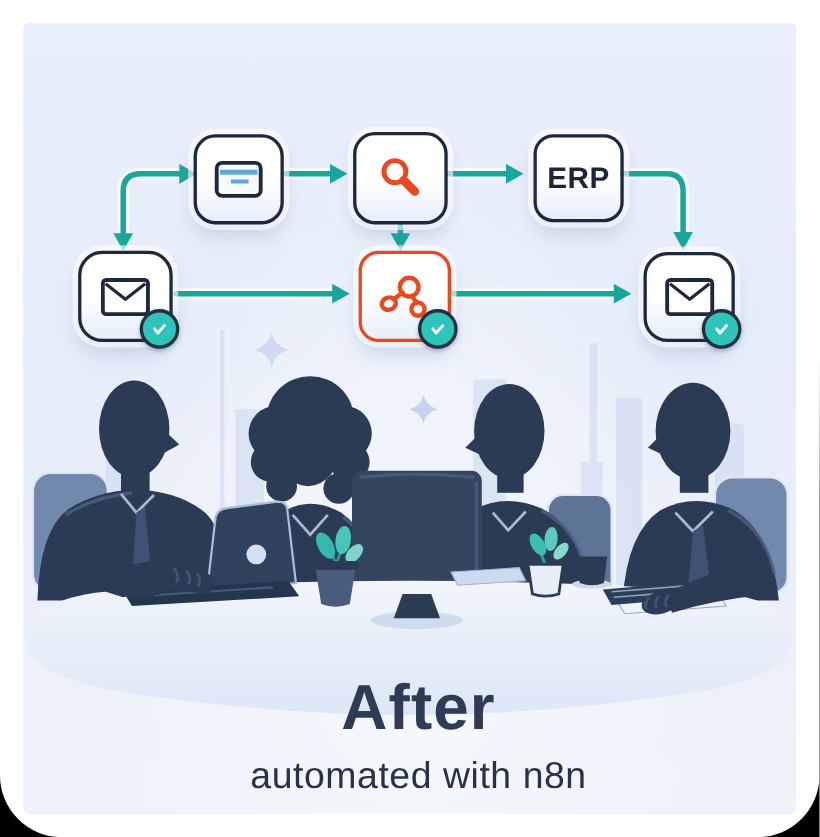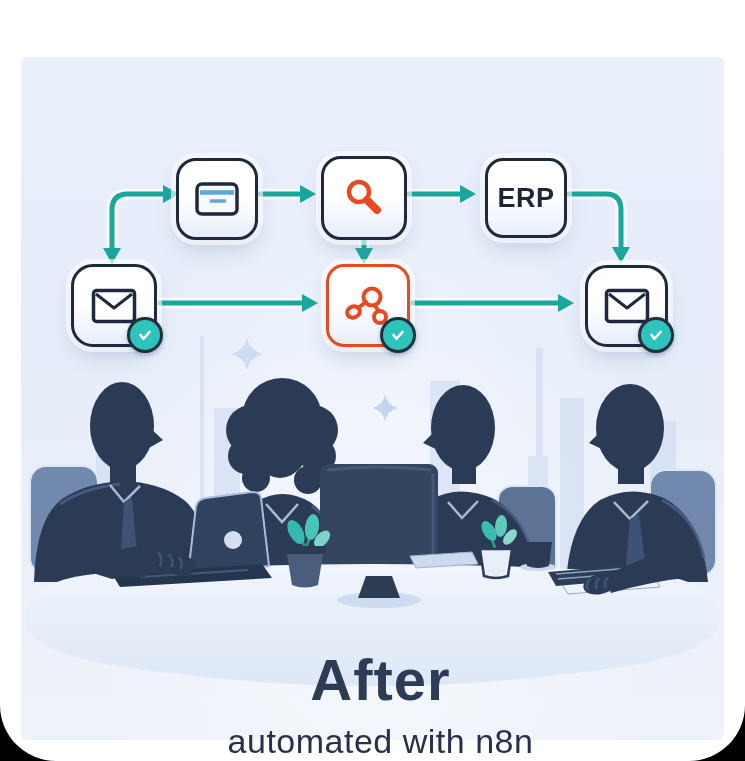--- a/index.html
+++ b/index.html
@@ -2,21 +2,21 @@
 <html><head>
 <meta charset="utf-8">
 <style>
   html,body{margin:0;padding:0;}
   body{
     width:745px;height:761px;position:relative;overflow:hidden;
     font-family:"Liberation Sans", sans-serif;
     background:linear-gradient(180deg,#ffffff 0%,#ffffff 42%,#000000 60%,#000000 100%);
   }
   .card{
-    position:absolute;inset:0;background:#ffffff;border-radius:56px;margin-top:36px;
+    position:absolute;inset:0;background:#ffffff;border-radius:56px;
   }
   .panel{
     position:absolute;left:21px;top:21px;right:21px;bottom:21px;border-radius:6px;
     background:
       radial-gradient(ellipse at 50% 76%, rgba(246,249,253,.95) 0%, rgba(246,249,253,0) 58%),
       linear-gradient(180deg,#e9effb 0%,#e6edfa 42%,#ecf0f8 75%,#eef2f9 100%);
   }
   svg.layer{position:absolute;left:0;top:0;width:745px;height:761px;}
   .node{
     position:absolute;display:flex;align-items:center;justify-content:center;

